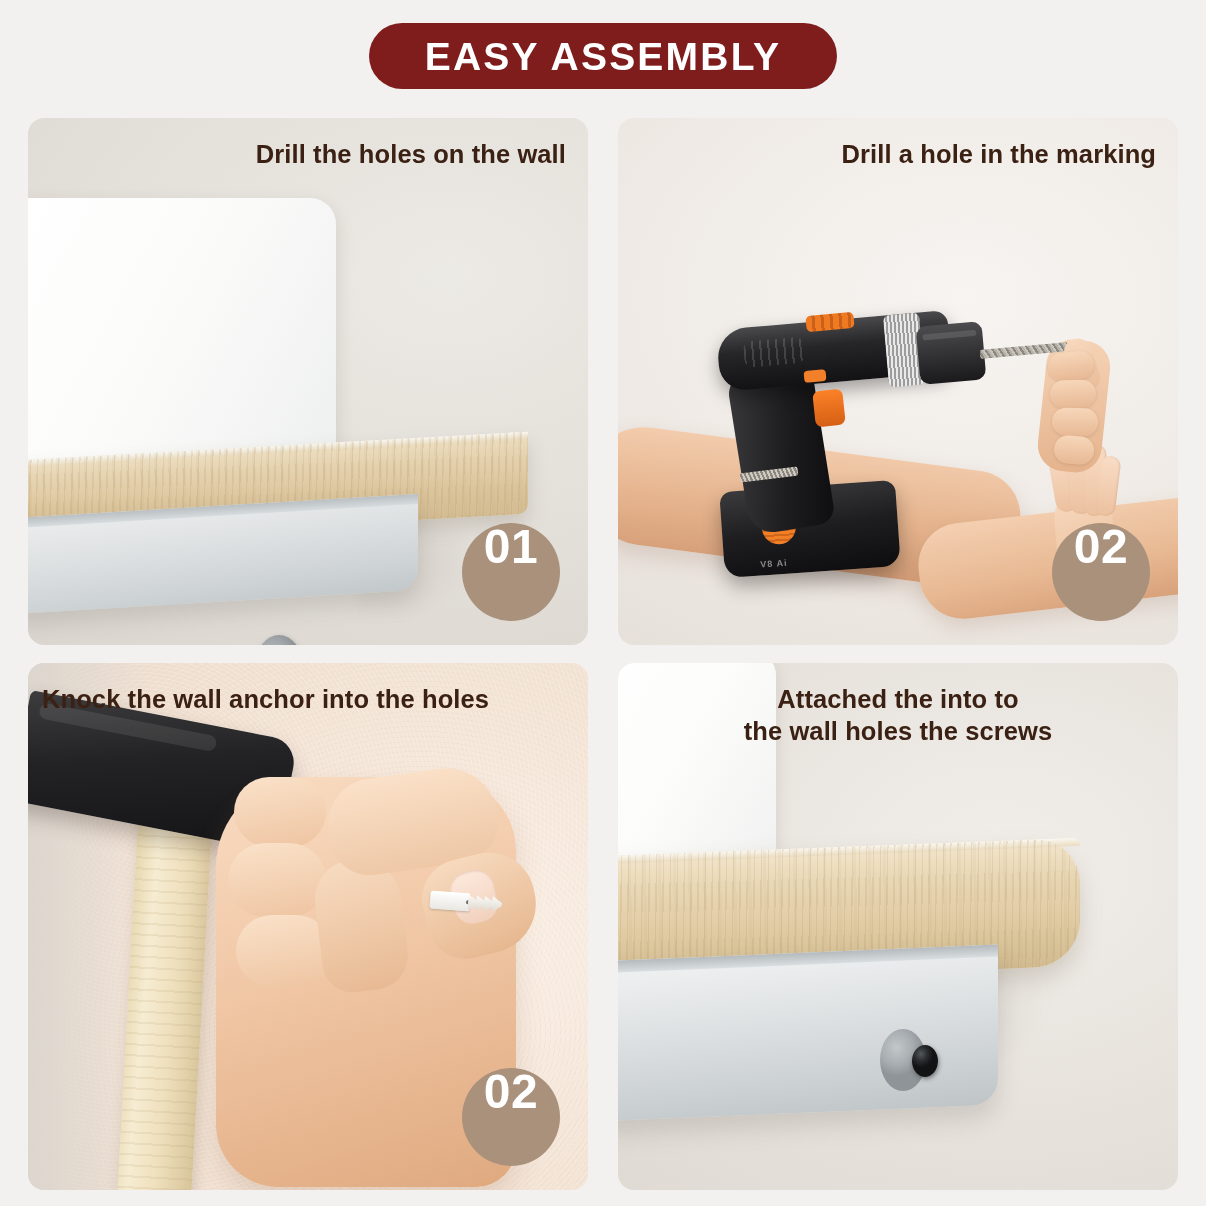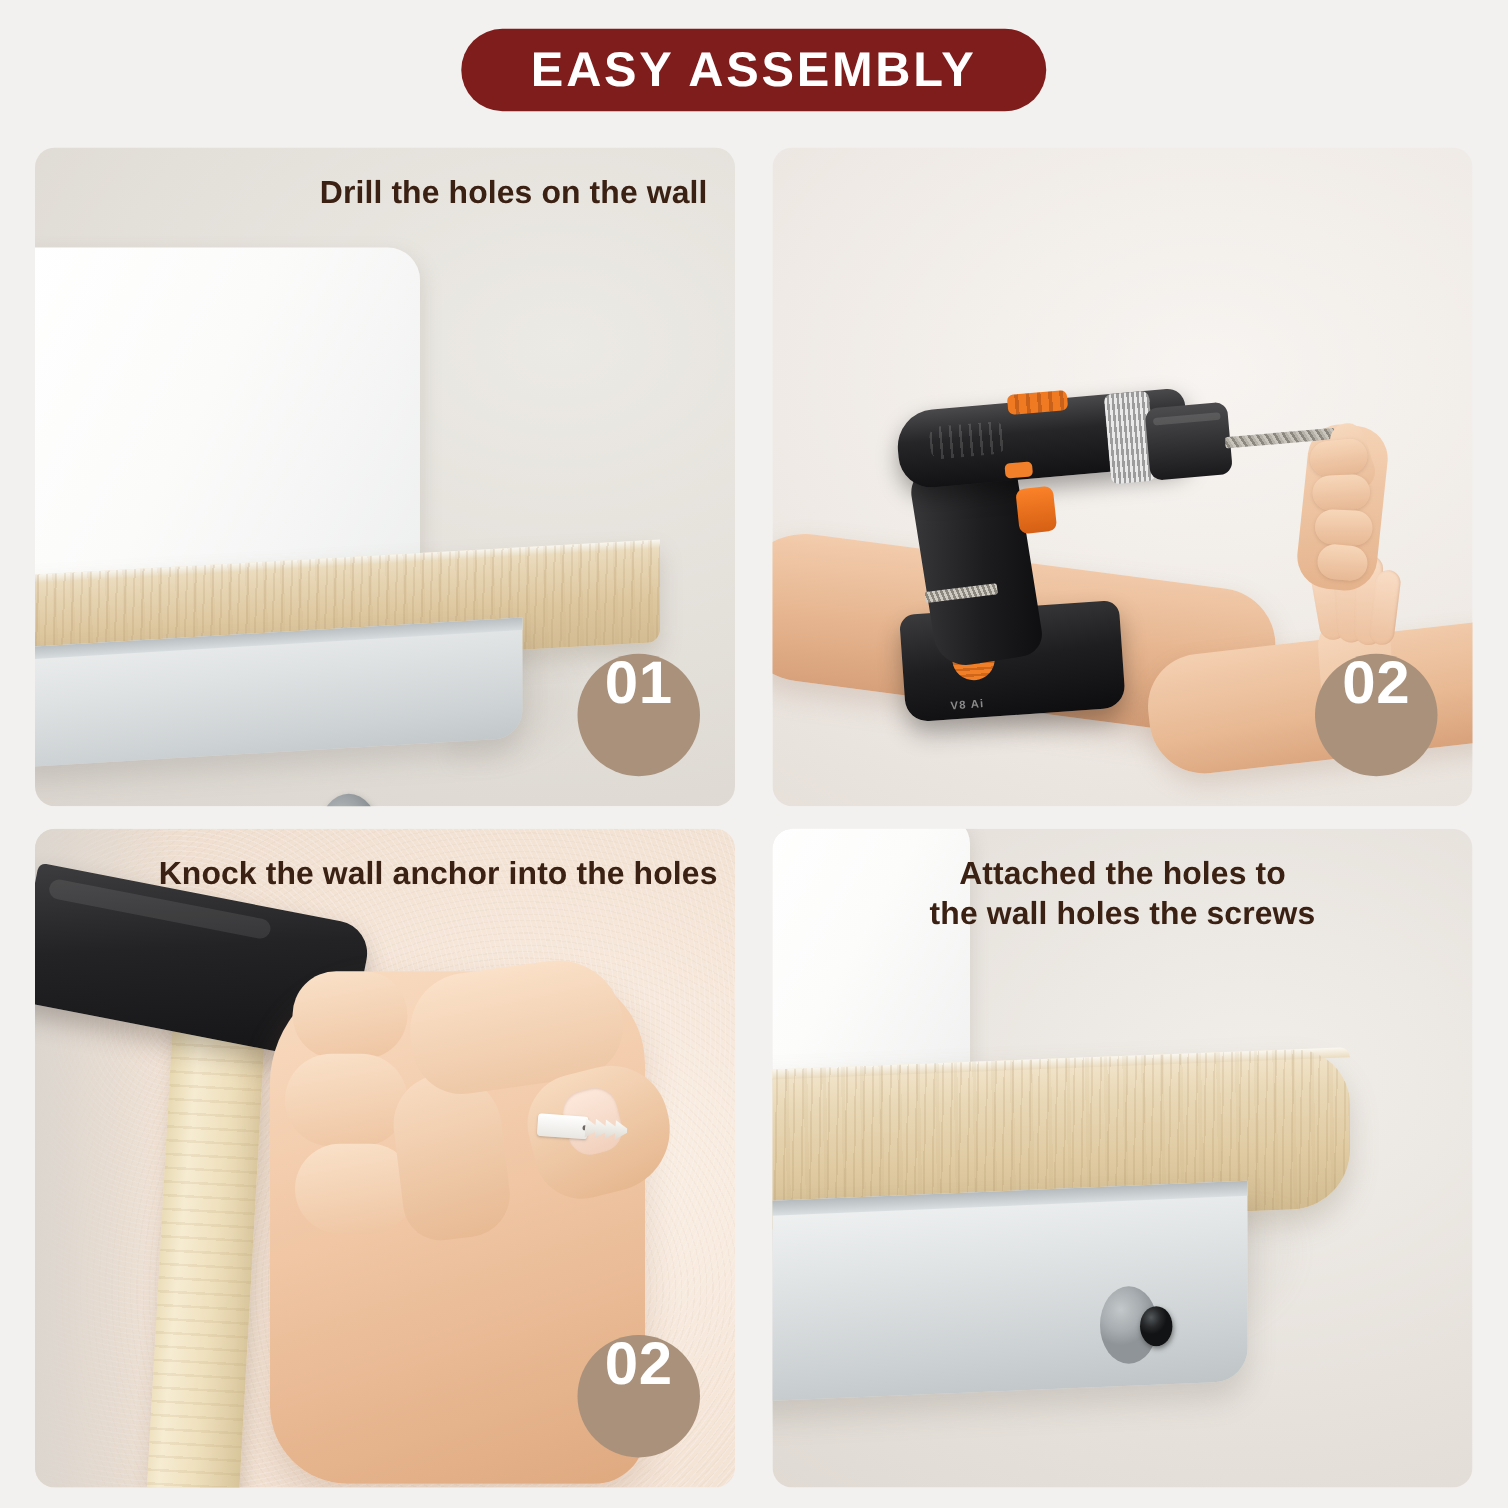--- a/index.html
+++ b/index.html
@@ -29,21 +29,21 @@
   }
   #p1{ left:28px;  top:118px; }
   #p2{ left:618px; top:118px; }
   #p3{ left:28px;  top:663px; }
   #p4{ left:618px; top:663px; }
 
   .panel .scene{ position:absolute; inset:0; }
 
   .caption{
     position:absolute; left:0; right:0; top:20px;
-    text-align:right; z-index:40;
+    text-align:left; z-index:40;
     color:#3b2113; font-size:25.5px; font-weight:bold;
     line-height:1.26; letter-spacing:.1px;
     padding:0 14px;
   }
   .caption.right{ text-align:right; padding-right:22px; }
   .caption.two-line{ text-align:center; padding:0 24px; }
 
   .step-badge{
     position:absolute; right:28px; bottom:24px; z-index:45;
     width:98px; height:98px; border-radius:50%;
@@ -489,20 +489,21 @@
     </div>
 
     <div class="wall-hand">
       <div class="wh-palm"></div>
       <div class="wh-finger wf1"></div>
       <div class="wh-finger wf2"></div>
       <div class="wh-finger wf3"></div>
       <div class="wh-finger wf4"></div>
     </div>
   </div>
+  <div class="caption right">Drill a hole in the marking</div>
   <div class="step-badge">
     <span class="num">02</span>
   </div>
 </div>
 
 <div class="panel" id="p3">
   <div class="scene">
     <div class="wall"></div>
     <div class="wall-left"></div>
 
@@ -546,16 +547,16 @@
       <div class="top-edge"></div>
       <div class="grain"></div>
     </div>
     <div class="bracket">
       <div class="lip"></div>
     </div>
     <div class="boss"></div>
     <div class="screw"></div>
   </div>
   <div class="caption two-line">
-    <span>Attached the holes to</span><br>
+    <span>Attached the into to</span><br>
     <span>the wall holes the screws</span>
   </div>
 </div>
 
 </body></html>

